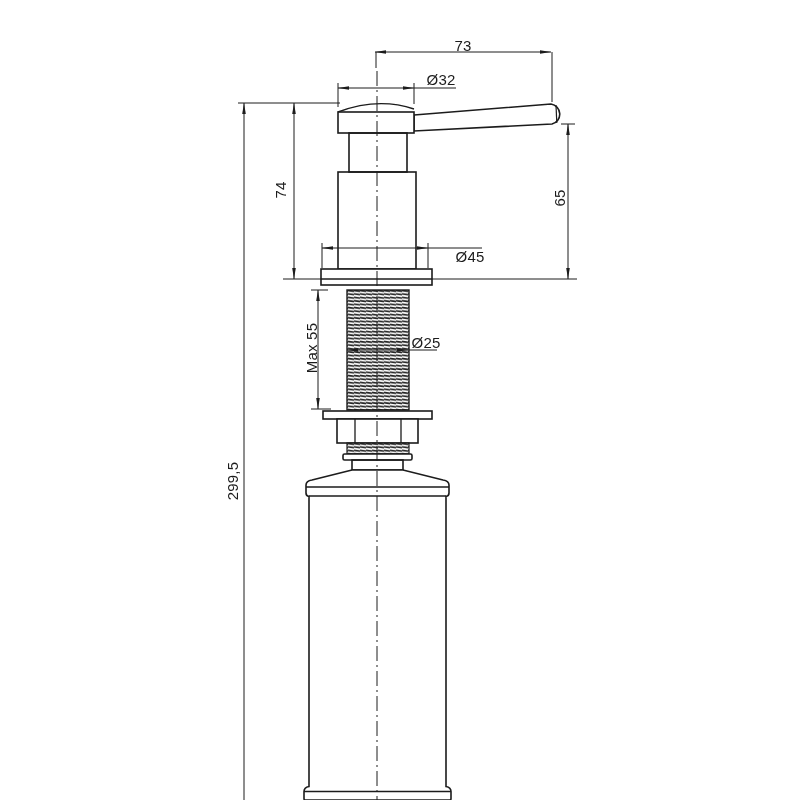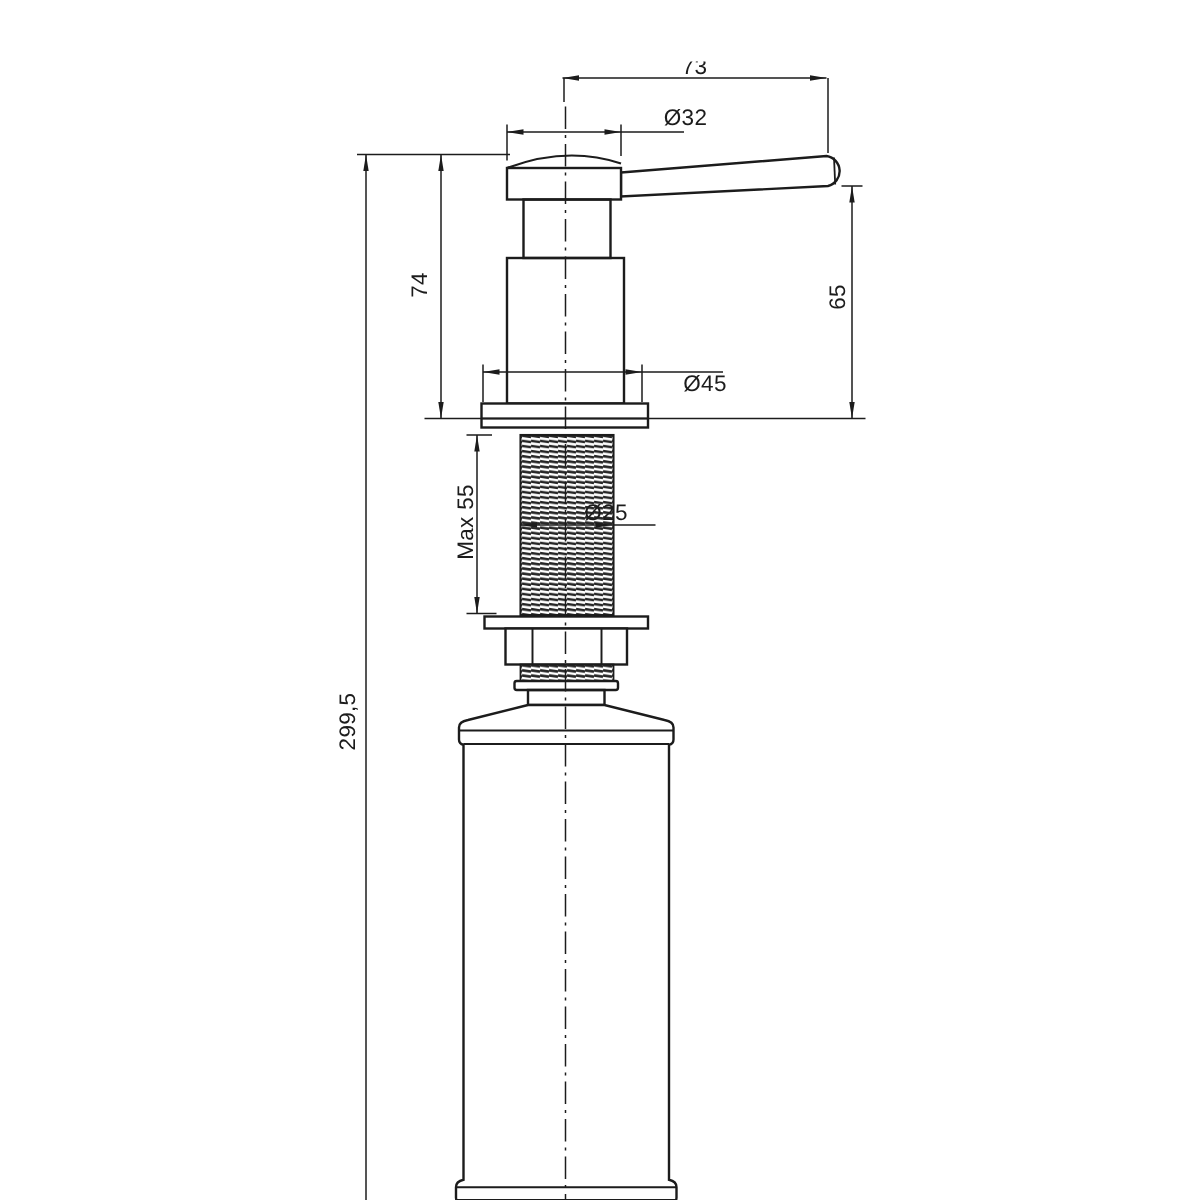--- a/index.html
+++ b/index.html
@@ -126,27 +126,27 @@
         <polygon points="347,309 358,307.2 358,310.8" fill="#1c1c1c" stroke="none"></polygon>
         <polygon points="408,309 397,307.2 397,310.8" fill="#1c1c1c" stroke="none"></polygon>
       </g>
     </g>
 
     <path d="M377,30 L377,797" stroke="#1c1c1c" stroke-width="1" stroke-dasharray="15 4 2 4" fill="none"></path>
   </svg>
 
   <div class="dim-label" style="left:463px;top:4px">73</div>
 
-  <div class="dim-label" style="left:457px;top:38px">Ø32</div>
+  <div class="dim-label" style="left:441px;top:38px">Ø32</div>
 
   <div class="dim-label rot" style="left:280px;top:149px">74</div>
 
   <div class="dim-label rot" style="left:559px;top:157px">65</div>
 
   <div class="dim-label" style="left:470px;top:215px">Ø45</div>
 
   <div class="dim-label rot" style="left:311px;top:307px">Max 55</div>
 
-  <div class="dim-label" style="left:404px;top:301px">Ø25</div>
+  <div class="dim-label" style="left:426px;top:301px">Ø25</div>
 
   <div class="dim-label rot" style="left:232px;top:440px">299,5</div>
 
 </div>
 
 </body></html>

